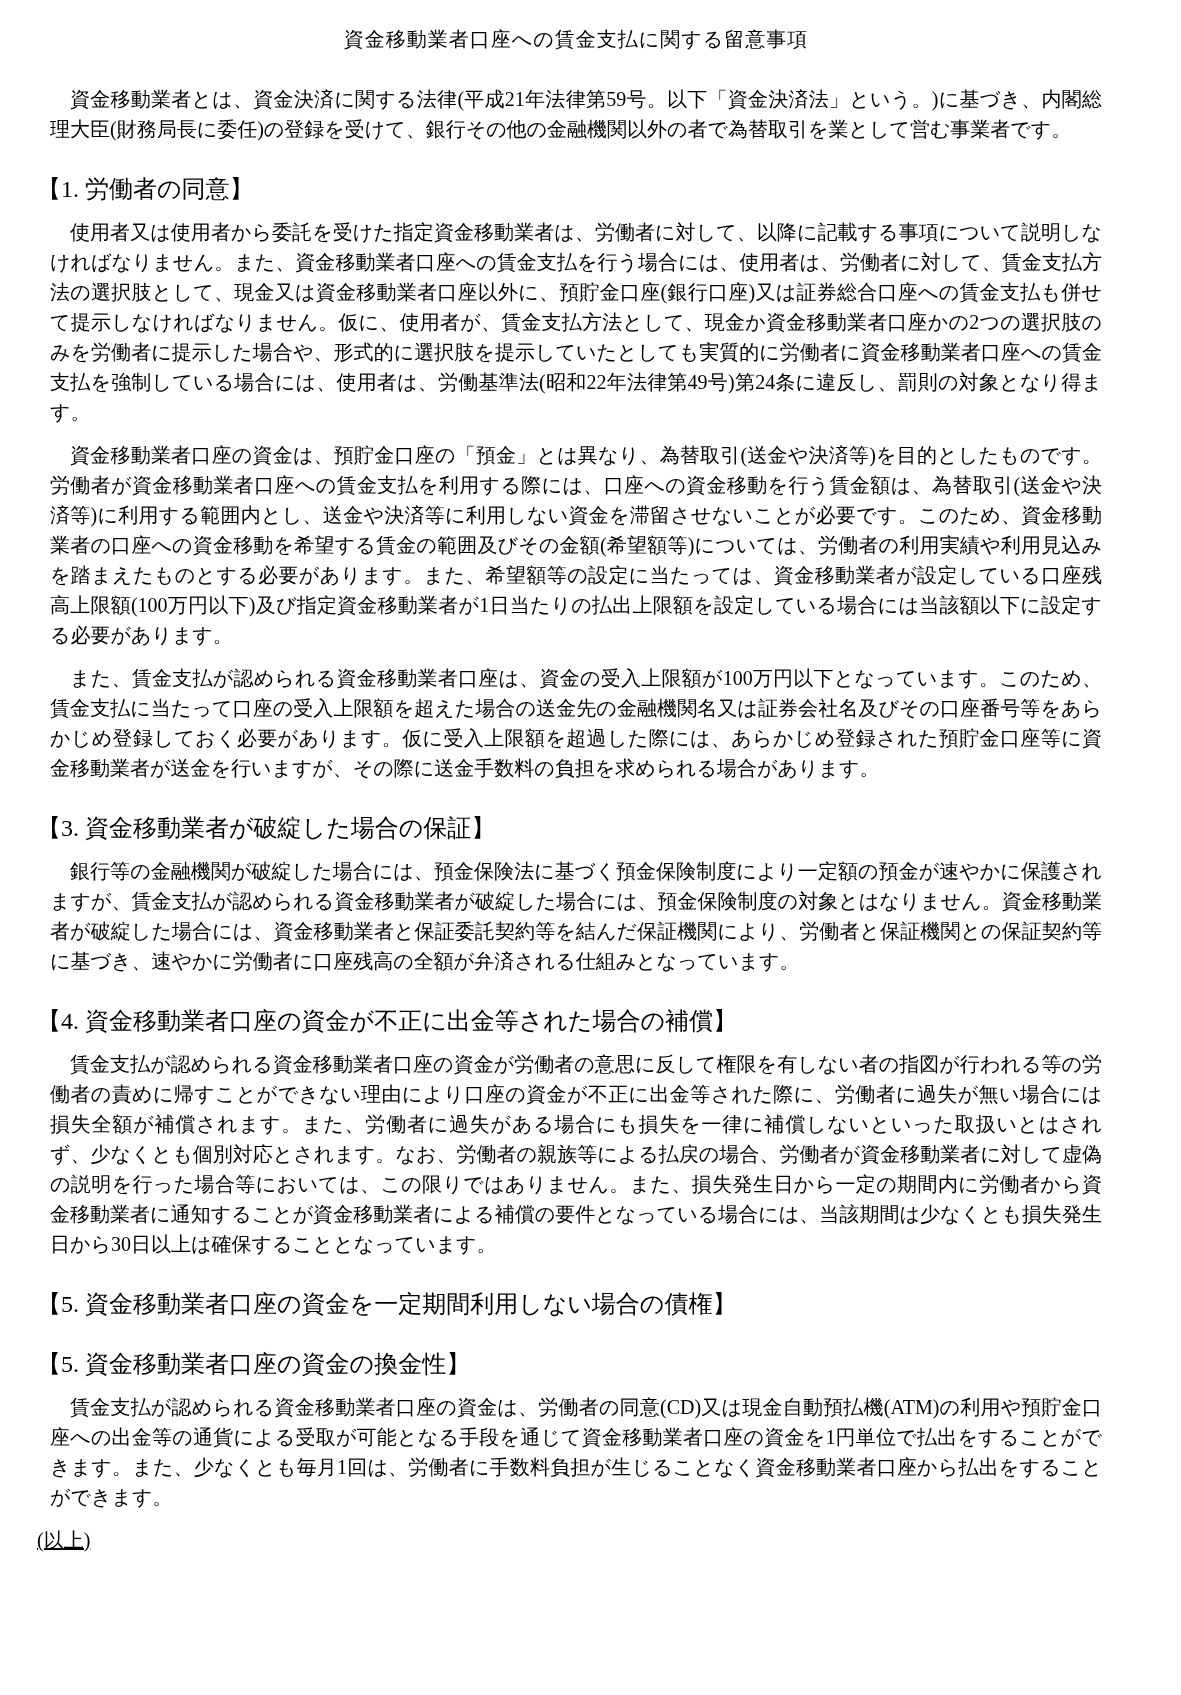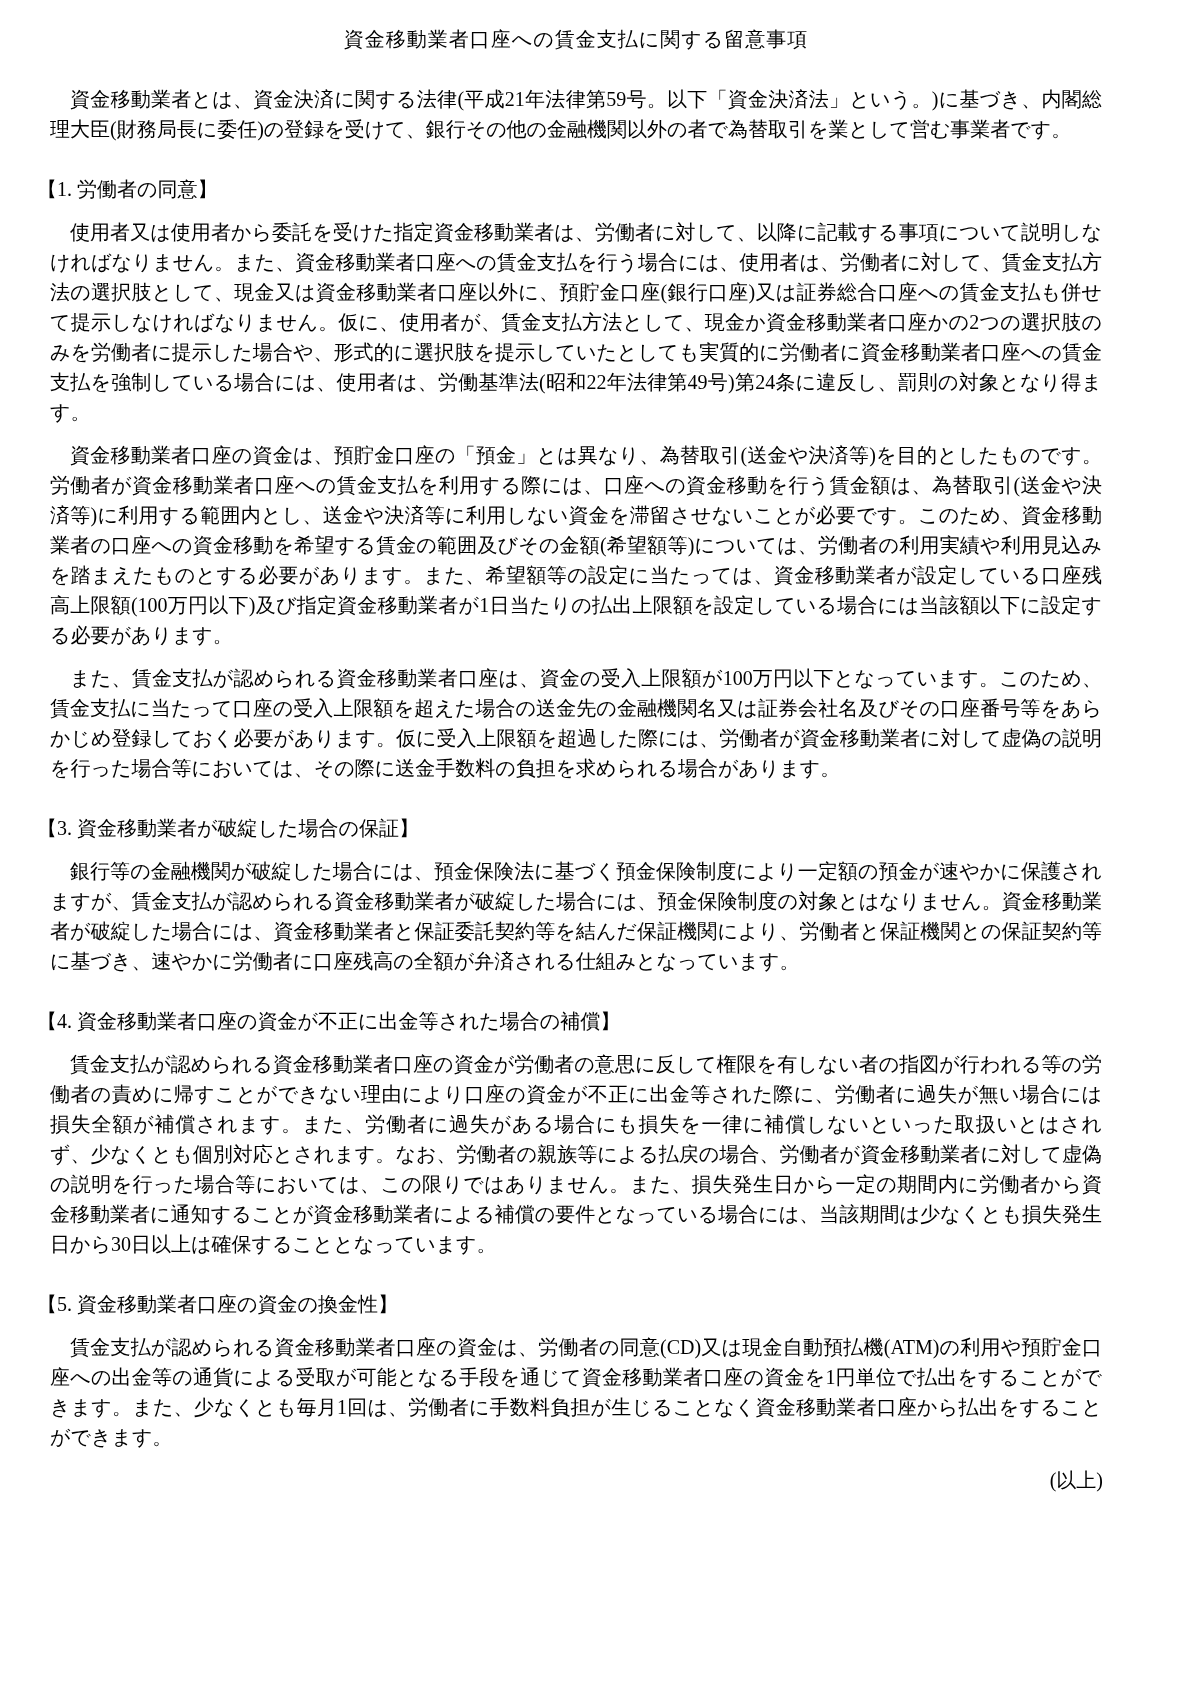--- a/index.html
+++ b/index.html
@@ -19,65 +19,67 @@
     padding: 24px 23px 40px 37px;
   }
   .doc-title {
     font-size: 20px;
     font-weight: normal;
     text-align: center;
     letter-spacing: 1px;
     margin: 0 0 30px 0;
   }
   .section-heading {
-    font-size: 20px;
+    font-size: 24px;
     font-weight: normal;
     margin: 30px 0 0 0;
   }
   .para {
     margin: 13px;
     text-indent: 1em;
     text-align: justify;
     text-justify: inter-character;
   }
   .closing {
-    margin: 12px;
-    text-align: right;
+    margin: 0;
+    text-align: left;
+    text-decoration: underline;
   }
 </style>
 </head>
 <body>
 
 <main class="page">
 
   <h1 class="doc-title">資金移動業者口座への賃金支払に関する留意事項</h1>
 
   <p class="para">資金移動業者とは、資金決済に関する法律(平成21年法律第59号。以下「資金決済法」という。)に基づき、内閣総理大臣(財務局長に委任)の登録を受けて、銀行その他の金融機関以外の者で為替取引を業として営む事業者です。</p>
 
   <section>
     <h2 class="section-heading">【1. 労働者の同意】</h2>
     <p class="para">使用者又は使用者から委託を受けた指定資金移動業者は、労働者に対して、以降に記載する事項について説明しなければなりません。また、資金移動業者口座への賃金支払を行う場合には、使用者は、労働者に対して、賃金支払方法の選択肢として、現金又は資金移動業者口座以外に、預貯金口座(銀行口座)又は証券総合口座への賃金支払も併せて提示しなければなりません。仮に、使用者が、賃金支払方法として、現金か資金移動業者口座かの2つの選択肢のみを労働者に提示した場合や、形式的に選択肢を提示していたとしても実質的に労働者に資金移動業者口座への賃金支払を強制している場合には、使用者は、労働基準法(昭和22年法律第49号)第24条に違反し、罰則の対象となり得ます。</p>
   </section>
 
   <section>
     <p class="para">資金移動業者口座の資金は、預貯金口座の「預金」とは異なり、為替取引(送金や決済等)を目的としたものです。労働者が資金移動業者口座への賃金支払を利用する際には、口座への資金移動を行う賃金額は、為替取引(送金や決済等)に利用する範囲内とし、送金や決済等に利用しない資金を滞留させないことが必要です。このため、資金移動業者の口座への資金移動を希望する賃金の範囲及びその金額(希望額等)については、労働者の利用実績や利用見込みを踏まえたものとする必要があります。また、希望額等の設定に当たっては、資金移動業者が設定している口座残高上限額(100万円以下)及び指定資金移動業者が1日当たりの払出上限額を設定している場合には当該額以下に設定する必要があります。</p>
-    <p class="para">また、賃金支払が認められる資金移動業者口座は、資金の受入上限額が100万円以下となっています。このため、賃金支払に当たって口座の受入上限額を超えた場合の送金先の金融機関名又は証券会社名及びその口座番号等をあらかじめ登録しておく必要があります。仮に受入上限額を超過した際には、労働者が資金移動業者に対して虚偽の説明を行った場合等においては、その際に送金手数料の負担を求められる場合があります。</p>
+    <p class="para">また、賃金支払が認められる資金移動業者口座は、資金の受入上限額が100万円以下となっています。このため、賃金支払に当たって口座の受入上限額を超えた場合の送金先の金融機関名又は証券会社名及びその口座番号等をあらかじめ登録しておく必要があります。仮に受入上限額を超過した際には、あらかじめ登録された預貯金口座等に資金移動業者が送金を行いますが、その際に送金手数料の負担を求められる場合があります。</p>
   </section>
 
   <section>
     <h2 class="section-heading">【3. 資金移動業者が破綻した場合の保証】</h2>
     <p class="para">銀行等の金融機関が破綻した場合には、預金保険法に基づく預金保険制度により一定額の預金が速やかに保護されますが、賃金支払が認められる資金移動業者が破綻した場合には、預金保険制度の対象とはなりません。資金移動業者が破綻した場合には、資金移動業者と保証委託契約等を結んだ保証機関により、労働者と保証機関との保証契約等に基づき、速やかに労働者に口座残高の全額が弁済される仕組みとなっています。</p>
   </section>
 
   <section>
     <h2 class="section-heading">【4. 資金移動業者口座の資金が不正に出金等された場合の補償】</h2>
     <p class="para">賃金支払が認められる資金移動業者口座の資金が労働者の意思に反して権限を有しない者の指図が行われる等の労働者の責めに帰すことができない理由により口座の資金が不正に出金等された際に、労働者に過失が無い場合には損失全額が補償されます。また、労働者に過失がある場合にも損失を一律に補償しないといった取扱いとはされず、少なくとも個別対応とされます。なお、労働者の親族等による払戻の場合、労働者が資金移動業者に対して虚偽の説明を行った場合等においては、この限りではありません。また、損失発生日から一定の期間内に労働者から資金移動業者に通知することが資金移動業者による補償の要件となっている場合には、当該期間は少なくとも損失発生日から30日以上は確保することとなっています。</p>
   </section>
 
   <section>
+    <h2 class="section-heading">【5. 資金移動業者口座の資金を一定期間利用しない場合の債権】</h2>
   </section>
 
   <section>
     <h2 class="section-heading">【5. 資金移動業者口座の資金の換金性】</h2>
     <p class="para">賃金支払が認められる資金移動業者口座の資金は、労働者の同意(CD)又は現金自動預払機(ATM)の利用や預貯金口座への出金等の通貨による受取が可能となる手段を通じて資金移動業者口座の資金を1円単位で払出をすることができます。また、少なくとも毎月1回は、労働者に手数料負担が生じることなく資金移動業者口座から払出をすることができます。</p>
   </section>
 
   <p class="closing">(以上)</p>
 
 </main>

